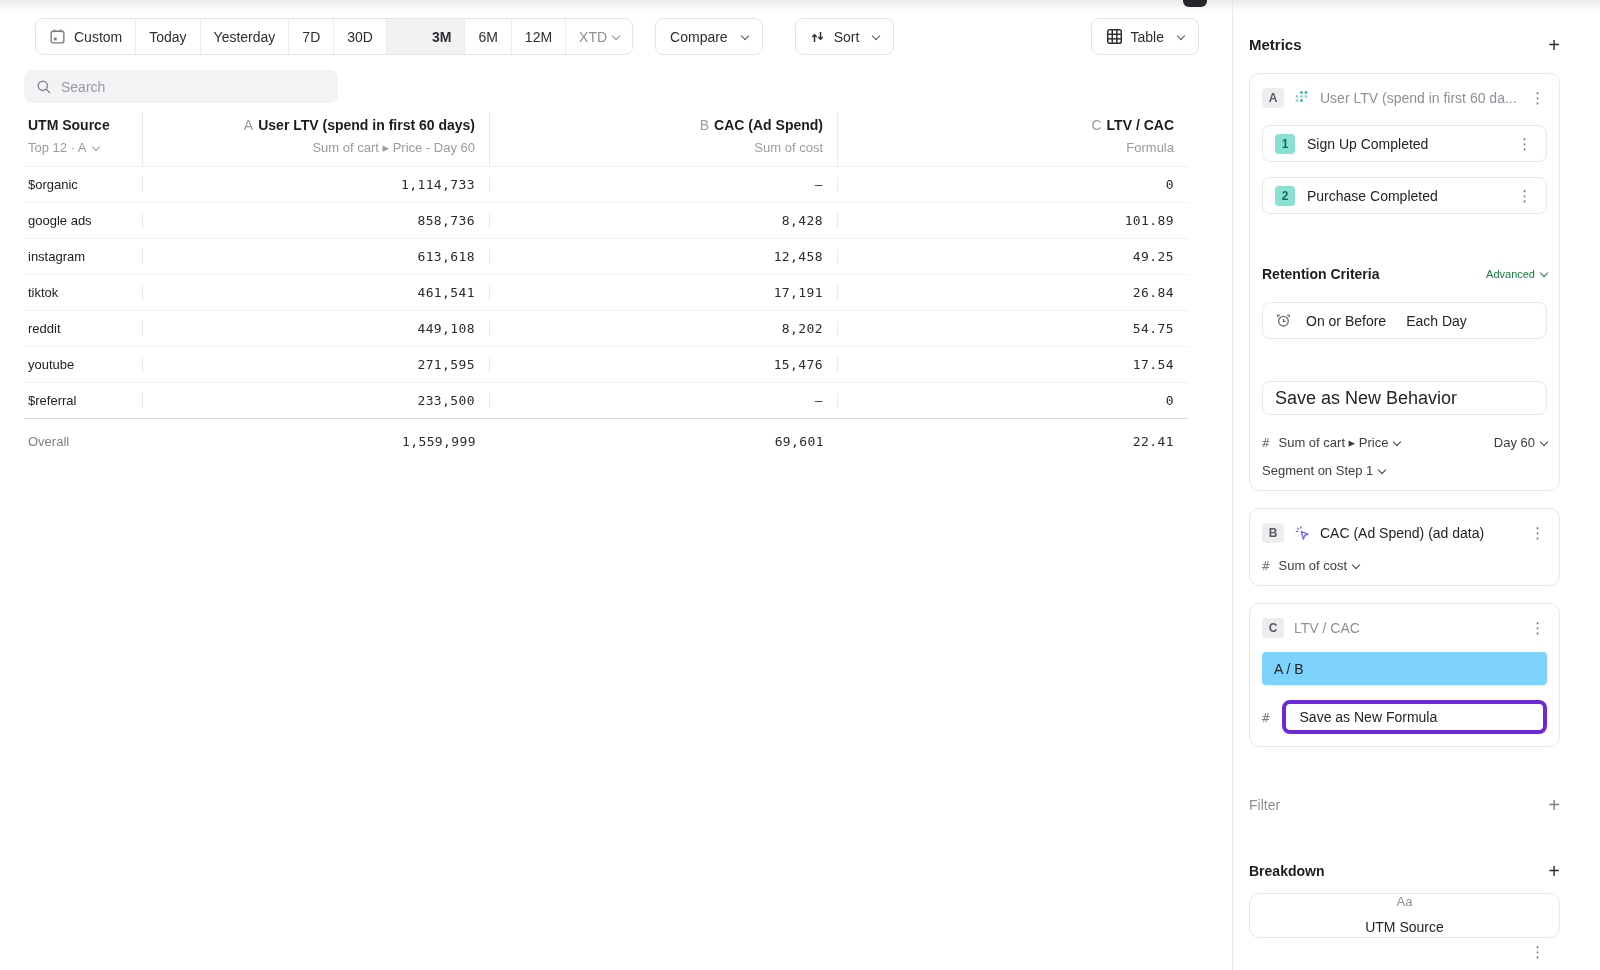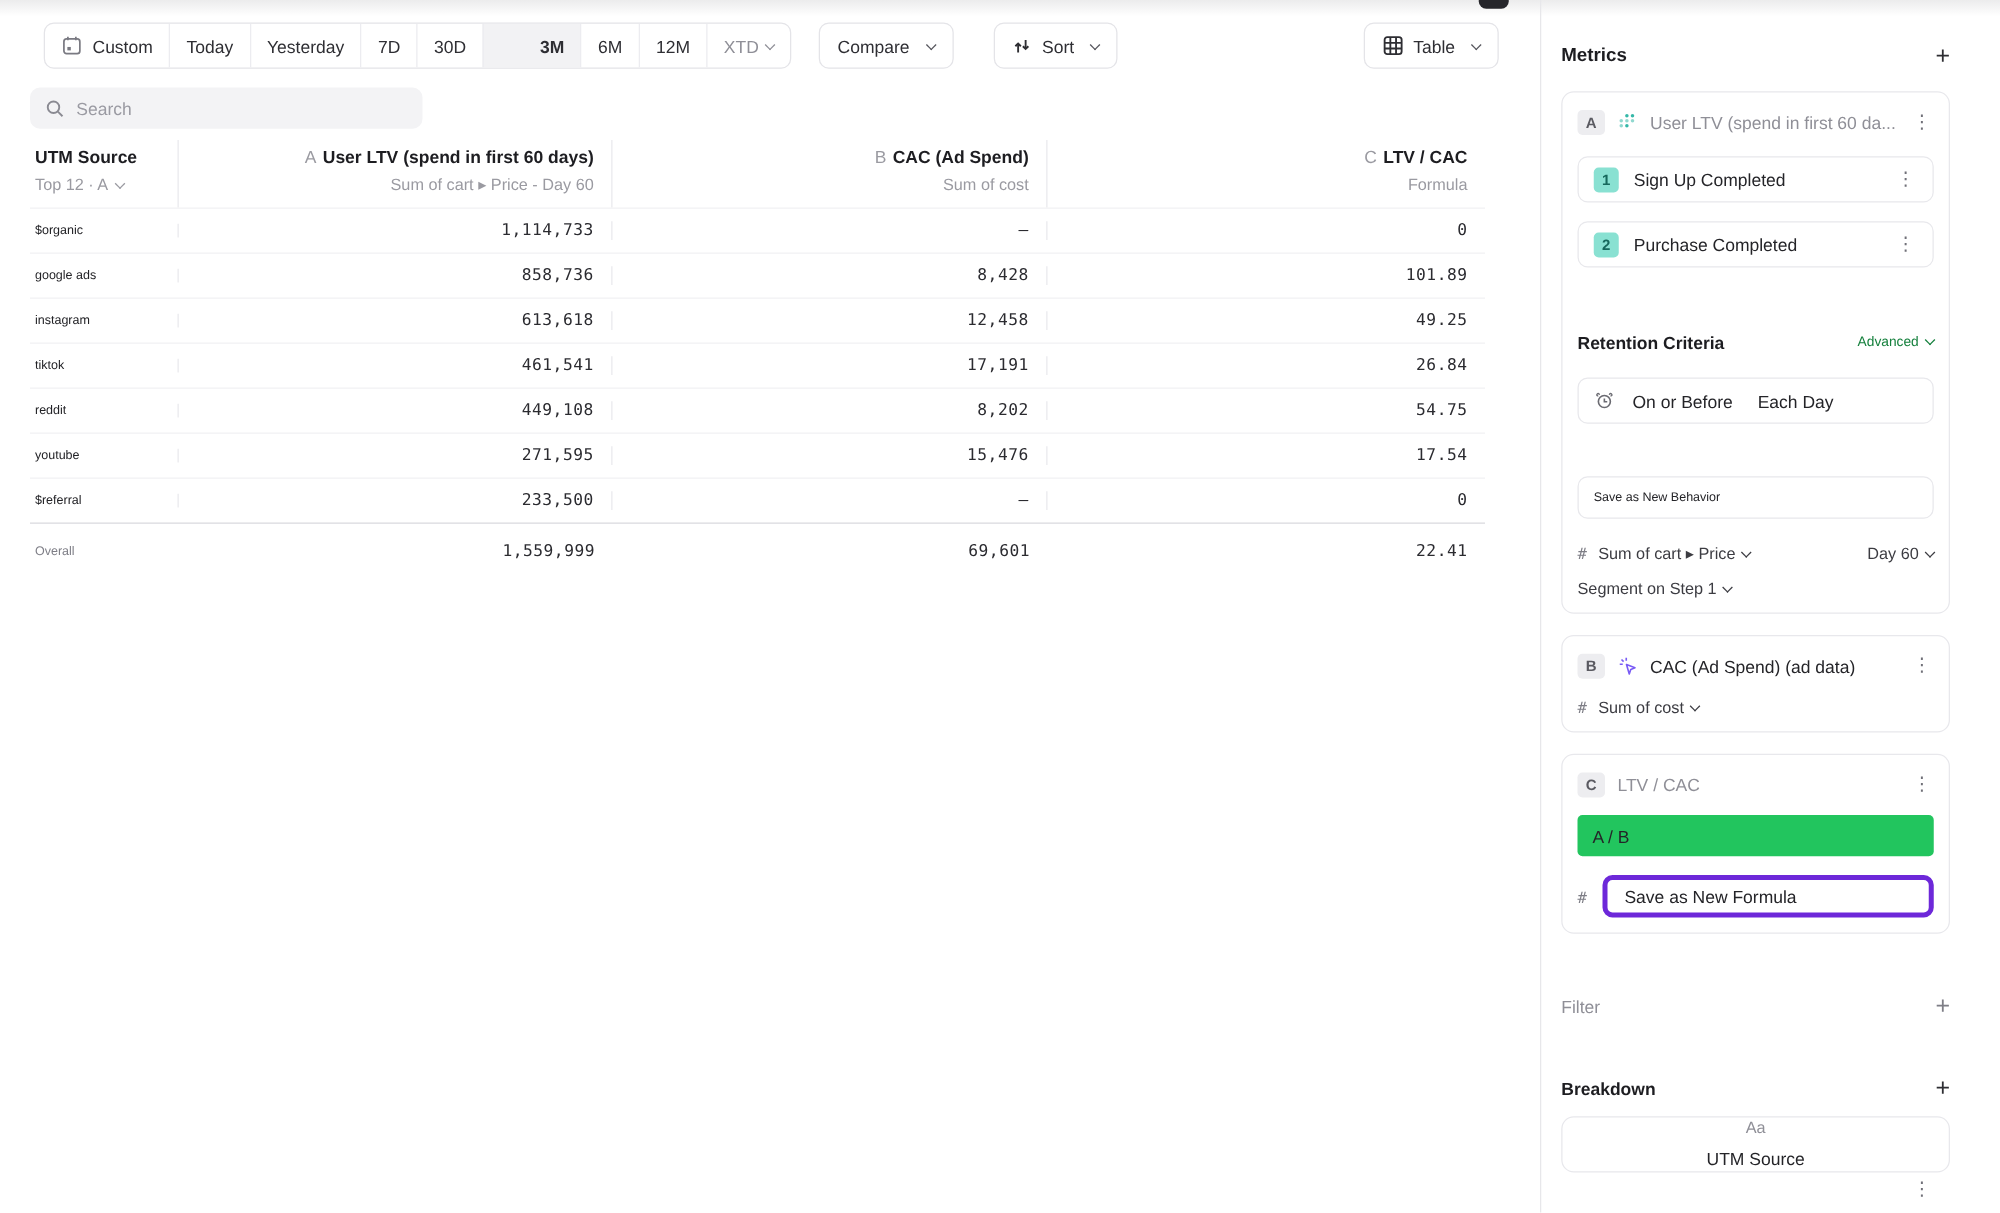--- a/index.html
+++ b/index.html
@@ -32,21 +32,21 @@
   .thead { height:54px; }
   .thead > div { padding-top:3px; }
   .thead > div:not(:last-child), .trow > div:not(:last-child) { border-right:1px solid #e9e9ed; }
   .hcell.right, .num { text-align:right; }
   .hcell.right { padding-right:14px; }
   .hc-title { font-size:14px; font-weight:700; color:#1d1d21; line-height:20px; white-space:nowrap; }
   .hc-key { color:#9a9aa1; font-weight:400; margin-right:5px; }
   .hc-sub { font-size:13px; color:#9a9aa1; margin-top:4px; line-height:18px; white-space:nowrap; }
   .hcell.left { padding-left:4px; }
   .trow { height:36px; align-items:center; border-top:1px solid #f1f1f4; }
-  .rlabel { padding-left:4px; font-size:10px; color:#222226; }
+  .rlabel { padding-left:4px; font-size:13px; color:#222226; }
   .num { font-family:"DejaVu Sans Mono", monospace; font-size:13px; letter-spacing:0.4px; color:#2b2b30; padding-right:14px; }
   .orow { height:45px; align-items:center; border-top:1px solid #d9d9de; }
   .orow .rlabel { color:#7e7e86; }
 
   
   .sidebar { position:absolute; left:1232px; top:0; width:368px; height:970px; border-left:1px solid #e7e7ea; padding:36px 40px 0 16px; }
   .side-row { display:flex; align-items:center; justify-content:space-between; }
   .side-title { font-size:15px; font-weight:700; color:#1d1d21; }
   .side-title-muted { font-size:14px; color:#8f8f97; }
   .side-title-sm { font-size:14px; font-weight:700; color:#1d1d21; }
@@ -57,26 +57,26 @@
   .badge-letter { width:22px; height:20px; background:#ededf0; border-radius:4px; color:#5a5a61; font-size:12px; font-weight:700; display:flex; align-items:center; justify-content:center; flex:none; }
   .badge-num { width:20px; height:20px; background:#89e1d2; border-radius:4px; color:#17695d; font-size:12px; font-weight:700; display:flex; align-items:center; justify-content:center; flex:none; }
   .m-title { font-size:14px; color:#8f8f97; white-space:nowrap; overflow:hidden; text-overflow:ellipsis; flex:1; }
   .m-title.dark { color:#242428; }
   .kebab { color:#707078; font-size:15px; line-height:14px; margin-left:auto; cursor:pointer; flex:none; padding:0 2px; }
   .step-card { display:flex; align-items:center; gap:12px; border:1px solid #e8e8ec; border-radius:8px; height:37px; padding:0 12px; margin-top:15px; font-size:14px; color:#242428; cursor:pointer; }
   .ret-row { display:flex; align-items:center; justify-content:space-between; margin-top:52px; }
   .adv { font-size:11px; color:#15803d; cursor:pointer; }
   .clock-card { display:flex; align-items:center; gap:14px; border:1px solid #e8e8ec; border-radius:8px; height:37px; padding:0 12px; margin-top:20px; font-size:14px; color:#242428; cursor:pointer; }
   .clock-card .sep-gap { margin-left:6px; }
-  .save-btn { display:flex; align-items:center; border:1px solid #e8e8ec; border-radius:8px; height:34px; padding:0 12px; margin-top:42px; font-size:10px; color:#242428; background:#fff; cursor:pointer; width:100%; font-family:"Liberation Sans",sans-serif;text-align:right; }
+  .save-btn { display:flex; align-items:center; border:1px solid #e8e8ec; border-radius:8px; height:34px; padding:0 12px; margin-top:42px; font-size:18px; color:#242428; background:#fff; cursor:pointer; width:100%; font-family:"Liberation Sans",sans-serif;text-align:right; }
   .prop-row { display:flex; align-items:center; margin-top:20px; font-size:13px; color:#3c3c42; }
   .hash { font-family:"DejaVu Sans Mono",monospace; color:#7e7e86; font-size:12.5px; margin-right:9px; }
   .prop-row .right-side { margin-left:auto; }
   .seg-row { margin-top:13px; font-size:13px; color:#3c3c42; }
-  .formula-field { background:#22c55e; border-radius:4px; height:33px; display:flex; align-items:center; padding:0 12px; margin-top:12px; font-size:14px; color:#242428; }
+  .formula-field { background:#7dd3fc; border-radius:4px; height:33px; display:flex; align-items:center; padding:0 12px; margin-top:12px; font-size:14px; color:#242428; }
   .formula-row { display:flex; align-items:center; margin-top:15px; }
   .save-formula-btn { flex:1; display:flex; align-items:center; border:4px solid #6d28d9; border-radius:8px; height:34px; padding:0 14px; font-size:14px; color:#242428; background:#fff; cursor:pointer; font-family:"Liberation Sans",sans-serif; }
   .filter-row { margin-top:50px; }
   .breakdown-row { margin-top:50px; }
   .bd-card { display:flex; align-items:center; gap:10px; border:1px solid #e8e8ec; border-radius:10px; height:45px; padding:0 12px; margin-top:14px; font-size:14px; color:#242428; cursor:pointer;flex-direction:column; }
   .aa { font-size:13px; color:#8f8f97; flex:none; }
   svg { flex:none; display:block; }
 </style>
 </head>
 <body>

